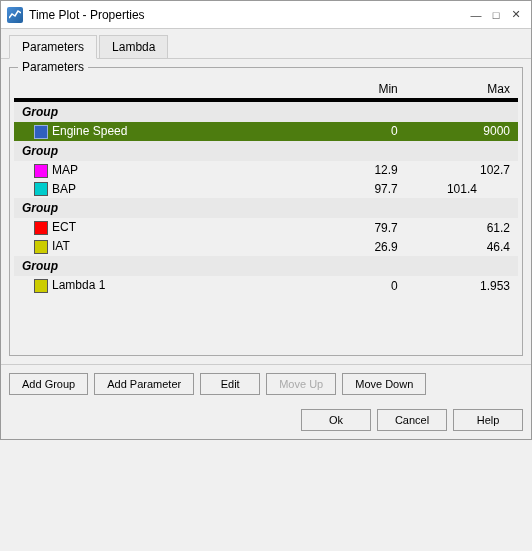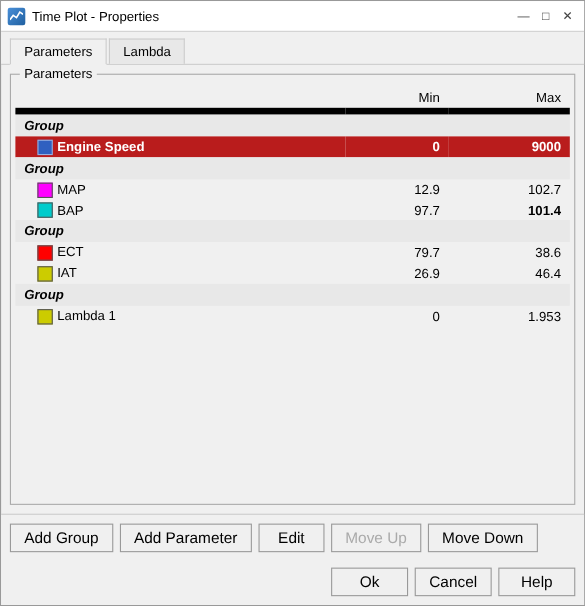--- a/index.html
+++ b/index.html
@@ -6,21 +6,21 @@
     body {
       font-family: 'Segoe UI', Tahoma, Geneva, Verdana, sans-serif;
       font-size: 12px;
       background: #f0f0f0;
       width: 532px;
       height: 551px;
       overflow: hidden;
     }
     .window {
       width: 532px;
-      height: 551px;
+      height: 440px;
       background: #f0f0f0;
       border: 1px solid #999;
       display: flex;
       flex-direction: column;
     }
     .title-bar {
       background: #fff;
       border-bottom: 1px solid #ccc;
       display: flex;
       align-items: center;
@@ -112,40 +112,39 @@
       width: 100%;
       border-collapse: collapse;
       margin-top: 8px;
     }
     .param-table th {
       text-align: right;
       padding: 2px 8px;
       font-weight: normal;
       font-size: 12px;
       color: #000;
-      border-bottom: 6px solid #000000;
+      border-bottom: 4px solid #000000;
     }
     .param-table th:first-child { text-align: left; }
 
     .group-header td {
       font-weight: bold;
       padding: 3px 8px;
       font-size: 12px;
       background: #e8e8e8;
       font-style: italic;
     }
 
     .param-row td {
       padding: 2px 8px;
       font-size: 12px;
     }
     .param-row.selected td {
-      background: #b91c1c;
+      background: #4d7c0f;
       color: white;
-      font-weight: bold;
     }
     .param-row.selected .color-box {
       border: 1px solid rgba(255,255,255,0.5);
     }
 
     .param-row td:nth-child(2),
     .param-row td:nth-child(3) {
       text-align: right;
     }
 
@@ -160,21 +159,21 @@
 
     .bottom-buttons {
       padding: 8px;
       display: flex;
       gap: 6px;
       background: #f0f0f0;
       border-top: 1px solid #ccc;
     }
     .btn {
       padding: 4px 12px;
-      font-size: 14px;
+      font-size: 11px;
       border: 1px solid #999;
       background: #f0f0f0;
       cursor: pointer;
       color: #000;
       min-width: 60px;
     }
     .btn:disabled { color: #aaa; cursor: default; }
     .btn.disabled { color: #aaa; background: #f0f0f0; cursor: default; }
 
     .ok-cancel-row {
@@ -243,29 +242,29 @@
                 <td colspan="3">Group</td>
               </tr>
               <tr class="param-row">
                 <td style="padding-left: 20px;"><span class="color-box" style="background: rgb(255, 0, 255);"></span><span>MAP</span></td>
                 <td style="text-align: right;">12.9</td>
                 <td style="text-align: right;">102.7</td>
               </tr>
               <tr class="param-row">
                 <td style="padding-left: 20px;"><span class="color-box" style="background: rgb(0, 204, 204);"></span><span>BAP</span></td>
                 <td style="text-align: right;">97.7</td>
-                <td style="text-align: right; font-weight: bold;">101.4</td>
+                <td style="text-align: center;">101.4</td>
               </tr>
               <tr class="group-header">
                 <td colspan="3">Group</td>
               </tr>
               <tr class="param-row">
                 <td style="padding-left: 20px;"><span class="color-box" style="background: rgb(255, 0, 0);"></span><span>ECT</span></td>
                 <td style="text-align: right;">79.7</td>
-                <td style="text-align: right;">38.6</td>
+                <td style="text-align: right;">61.2</td>
               </tr>
               <tr class="param-row">
                 <td style="padding-left: 20px; margin-top: 30px;"><span class="color-box" style="background: rgb(204, 204, 0);"></span><span>IAT</span></td>
                 <td style="text-align: right;">26.9</td>
                 <td style="text-align: right;">46.4</td>
               </tr>
               <tr class="group-header">
                 <td colspan="3">Group</td>
               </tr>
               <tr class="param-row">

